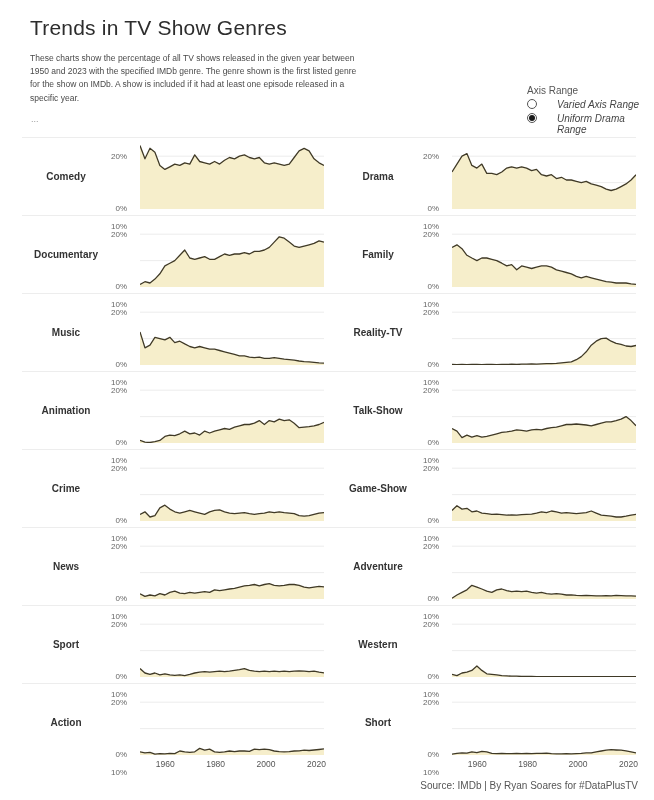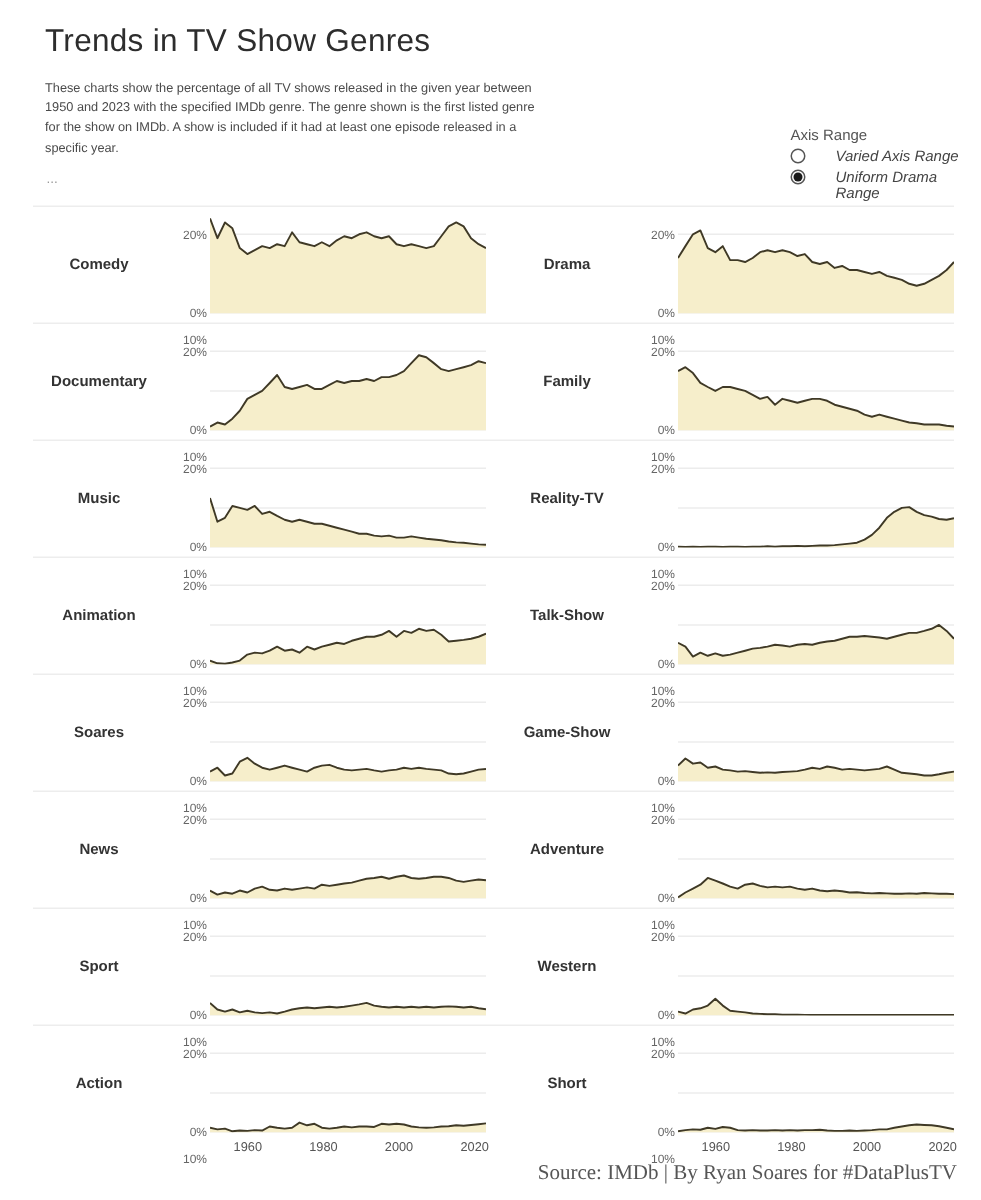--- a/index.html
+++ b/index.html
@@ -16,29 +16,29 @@
   .radio{width:8px;height:8px;border:1.2px solid #555;border-radius:50%;
          position:relative;flex:none;background:#fff;box-sizing:content-box;}
   .radio.checked::after{content:"";position:absolute;inset:1px;background:#1a1a1a;border-radius:50%;}
   #chart-grid{position:absolute;left:22px;top:137px;width:614px;}
   .chart-row{display:flex;gap:10px;border-top:1px solid #ededed;}
   .cell{flex:1;display:flex;height:77px;min-width:0;}
   .chart-row.last-row .cell{height:94px;}
   .cell-label{width:88px;height:77px;display:flex;align-items:center;justify-content:center;
               font-size:10px;font-weight:bold;color:#333;flex:none;}
   .cell-yaxis{width:30px;height:77px;position:relative;flex:none;font-size:8px;color:#666;}
-  .tick{position:absolute;right:2px;line-height:8px;}
+  .tick{position:absolute;right:13px;line-height:8px;}
   .tick-20{top:15px;}
   .tick-10{top:41px;margin-top:44px;}
   .tick-0{top:67px;}
   .cell-plot{flex:1;position:relative;padding-top:5px;min-width:0;}
   .plot-svg{display:block;width:100%;height:66px;}
   .xaxis{position:relative;height:15px;font-size:8.5px;color:#555;}
   .xaxis span{position:absolute;top:4px;transform:translateX(-50%);white-space:nowrap;}
-  .footer{position:absolute;right:16px;bottom:9px;font-size:14px;color:#555;font-family:Liberation Serif, serif;}
+  .footer{position:absolute;right:16px;bottom:9px;font-size:10px;color:#555;}
 </style>
 </head>
 <body>
 
 <div class="page">
   <h1 class="title">Trends in TV Show Genres</h1>
   <p class="desc">These charts show the percentage of all TV shows released in the given year between 1950 and 2023 with the specified IMDb genre. The genre shown is the first listed genre for the show on IMDb. A show is included if it had at least one episode released in a specific year.</p>
   <div class="ellipsis">...</div>
 
   <div class="legend">
@@ -203,21 +203,21 @@
               <line x1="0" x2="190" y1="65.5" y2="65.5" stroke="#d9d9d9" stroke-width="1"></line>
               <path d="M0.0 51.5 L5.1 54.1 L10.3 60.7 L15.4 58.1 L20.5 60.2 L25.7 58.6 L30.8 60.2 L35.9 59.4 L41.1 58.1 L46.2 56.8 L51.4 55.4 L56.5 54.9 L61.6 54.1 L66.8 52.8 L71.9 53.3 L77.0 54.1 L82.2 52.8 L87.3 52.3 L92.4 52.8 L97.6 51.5 L102.7 50.7 L107.8 50.2 L113.0 48.8 L118.1 47.5 L123.2 47.5 L128.4 47.0 L133.5 47.5 L138.6 48.0 L143.8 48.8 L148.9 47.5 L154.1 46.2 L159.2 44.9 L164.3 44.9 L169.5 43.6 L174.6 42.2 L179.7 39.6 L184.9 43.6 L190.0 48.8 L190 66 L0 66 Z" fill="#f6eecb"></path>
               <path d="M0.0 51.5 L5.1 54.1 L10.3 60.7 L15.4 58.1 L20.5 60.2 L25.7 58.6 L30.8 60.2 L35.9 59.4 L41.1 58.1 L46.2 56.8 L51.4 55.4 L56.5 54.9 L61.6 54.1 L66.8 52.8 L71.9 53.3 L77.0 54.1 L82.2 52.8 L87.3 52.3 L92.4 52.8 L97.6 51.5 L102.7 50.7 L107.8 50.2 L113.0 48.8 L118.1 47.5 L123.2 47.5 L128.4 47.0 L133.5 47.5 L138.6 48.0 L143.8 48.8 L148.9 47.5 L154.1 46.2 L159.2 44.9 L164.3 44.9 L169.5 43.6 L174.6 42.2 L179.7 39.6 L184.9 43.6 L190.0 48.8" fill="none" stroke="#3f3926" stroke-width="1.3" stroke-linejoin="round"></path>
             </svg>
 
     </div>
   </div>
       </div>
       <div class="chart-row">
         <div class="cell">
-    <div class="cell-label">Soares</div>
+    <div class="cell-label">Crime</div>
     <div class="cell-yaxis">
       <span class="tick tick-20">20%</span>
       <span class="tick tick-10">10%</span>
       <span class="tick tick-0">0%</span>
     </div>
     <div class="cell-plot">
             <svg viewBox="0 0 190 66" preserveAspectRatio="none" class="plot-svg">
               <line x1="0" x2="190" y1="13.199999999999998" y2="13.199999999999998" stroke="#ececec" stroke-width="1"></line>
               <line x1="0" x2="190" y1="39.6" y2="39.6" stroke="#ececec" stroke-width="1"></line>
               <line x1="0" x2="190" y1="65.5" y2="65.5" stroke="#d9d9d9" stroke-width="1"></line>

